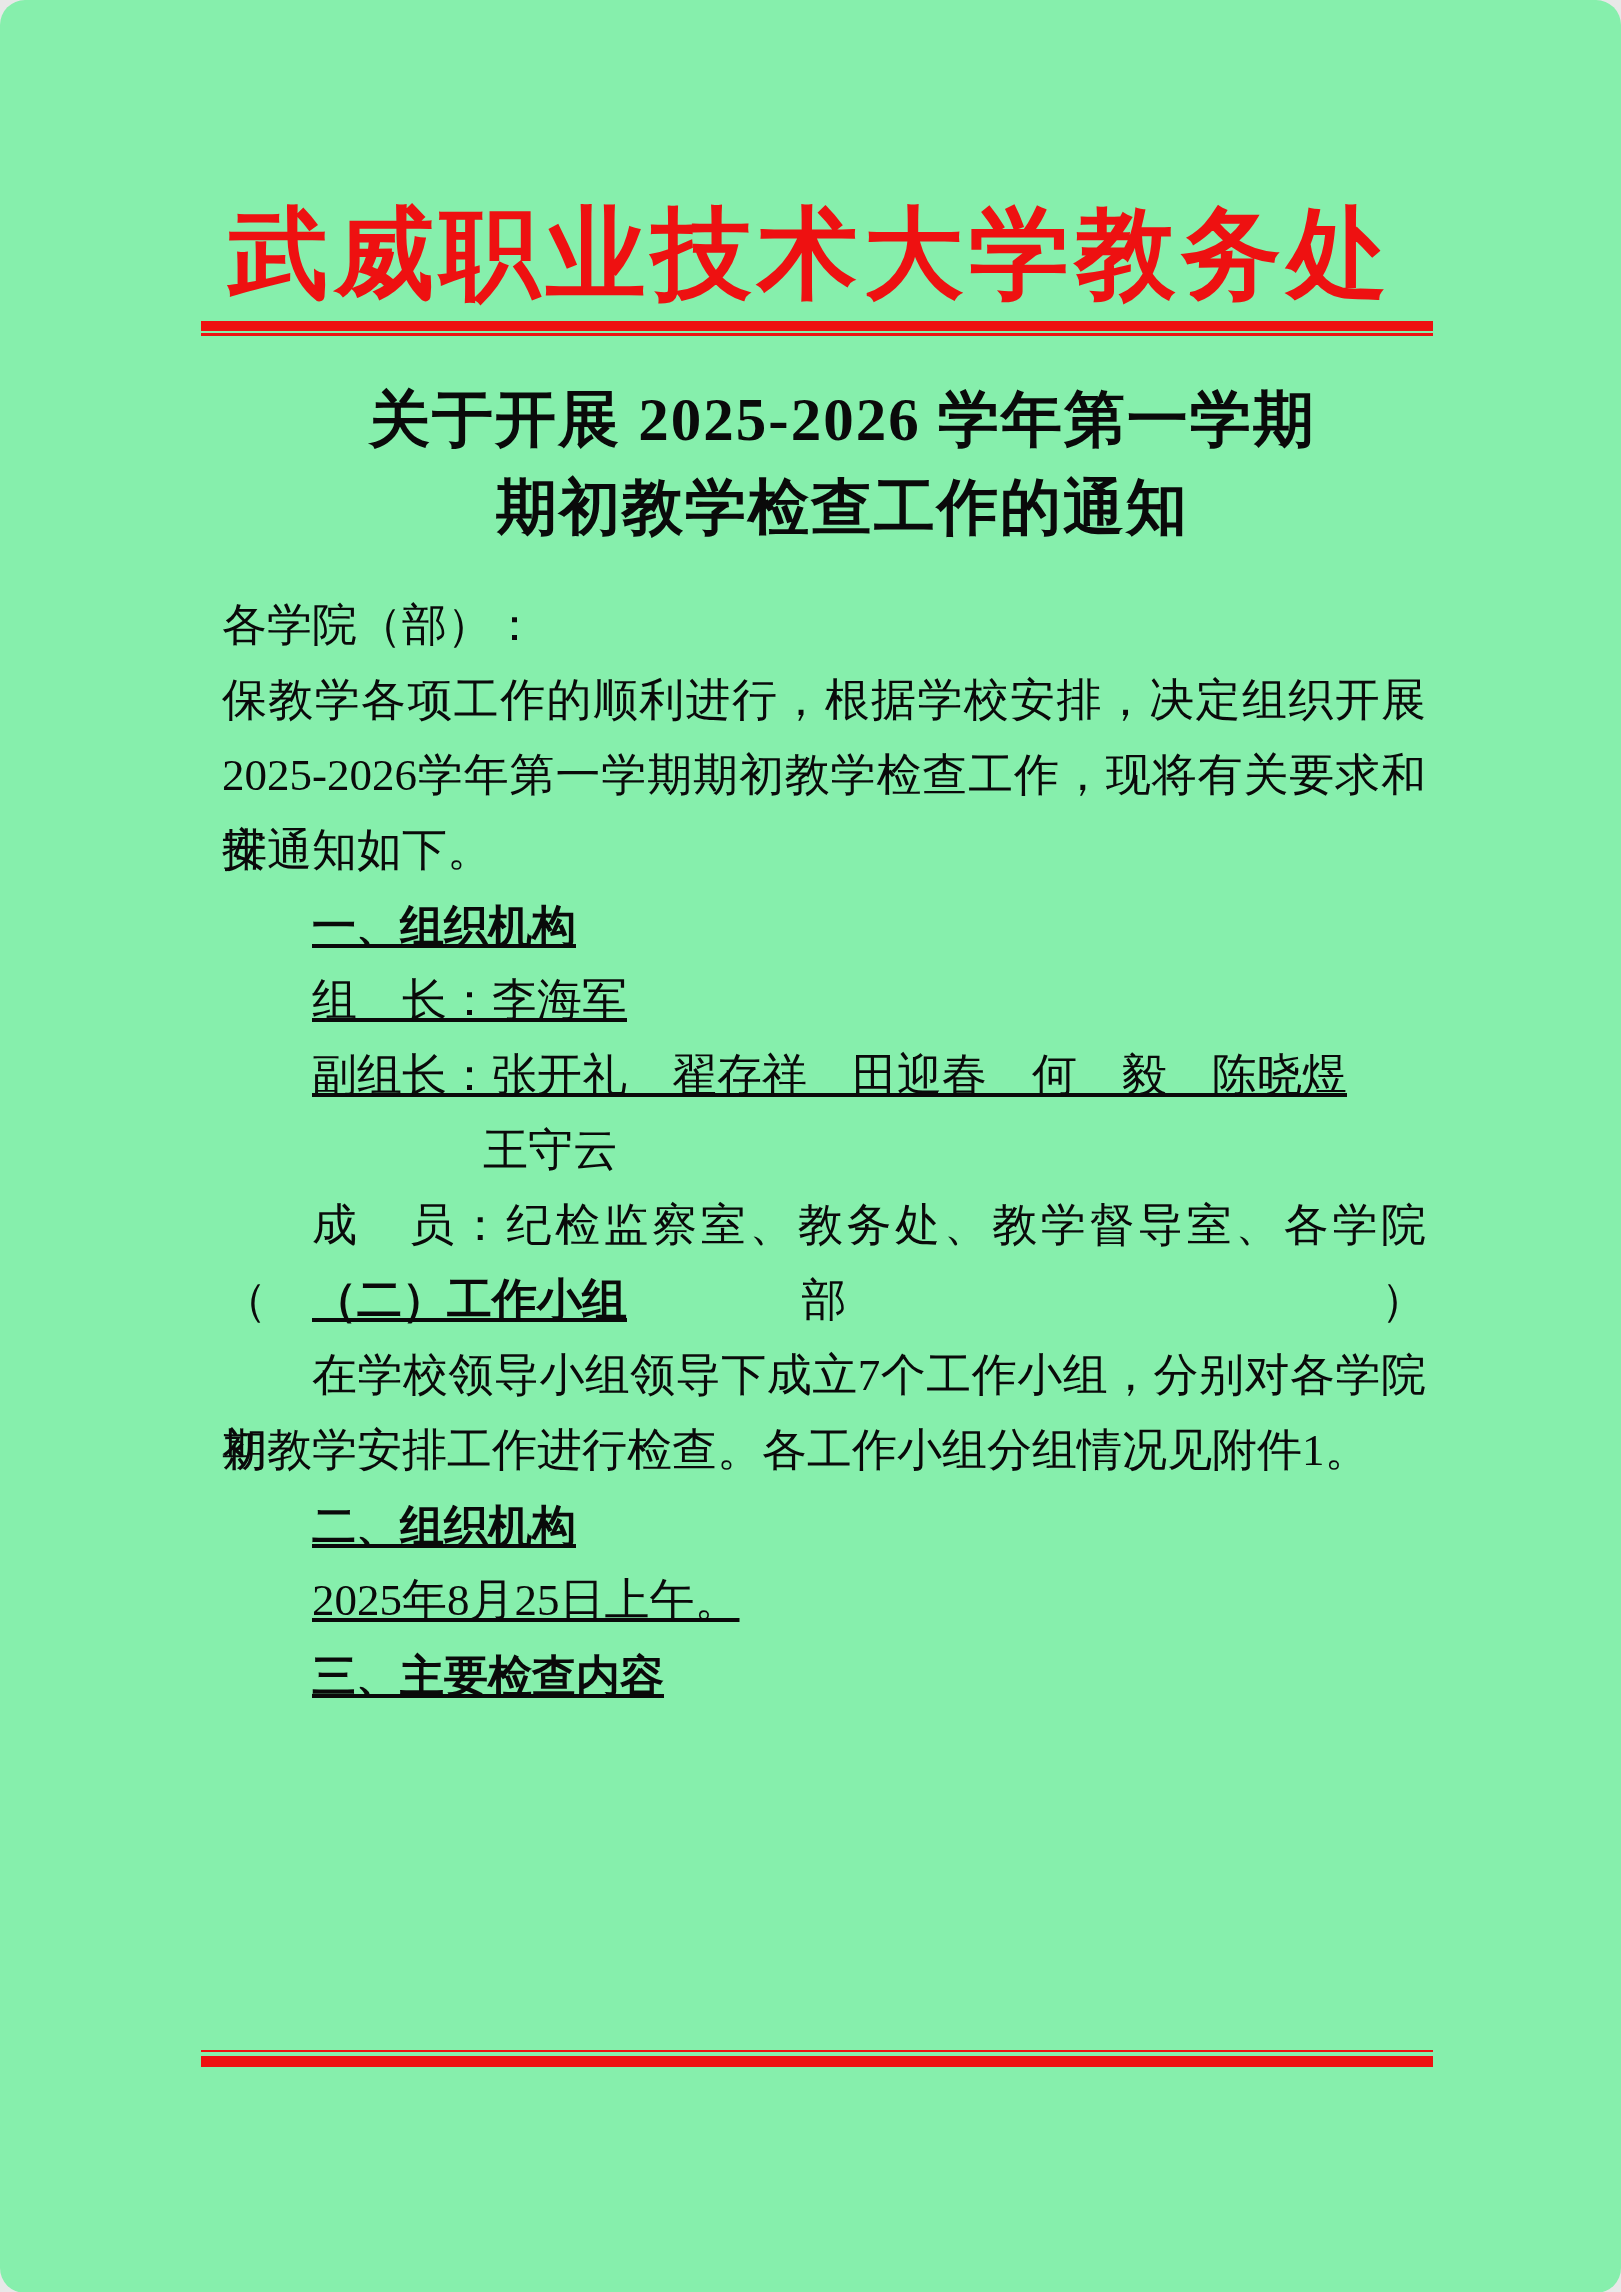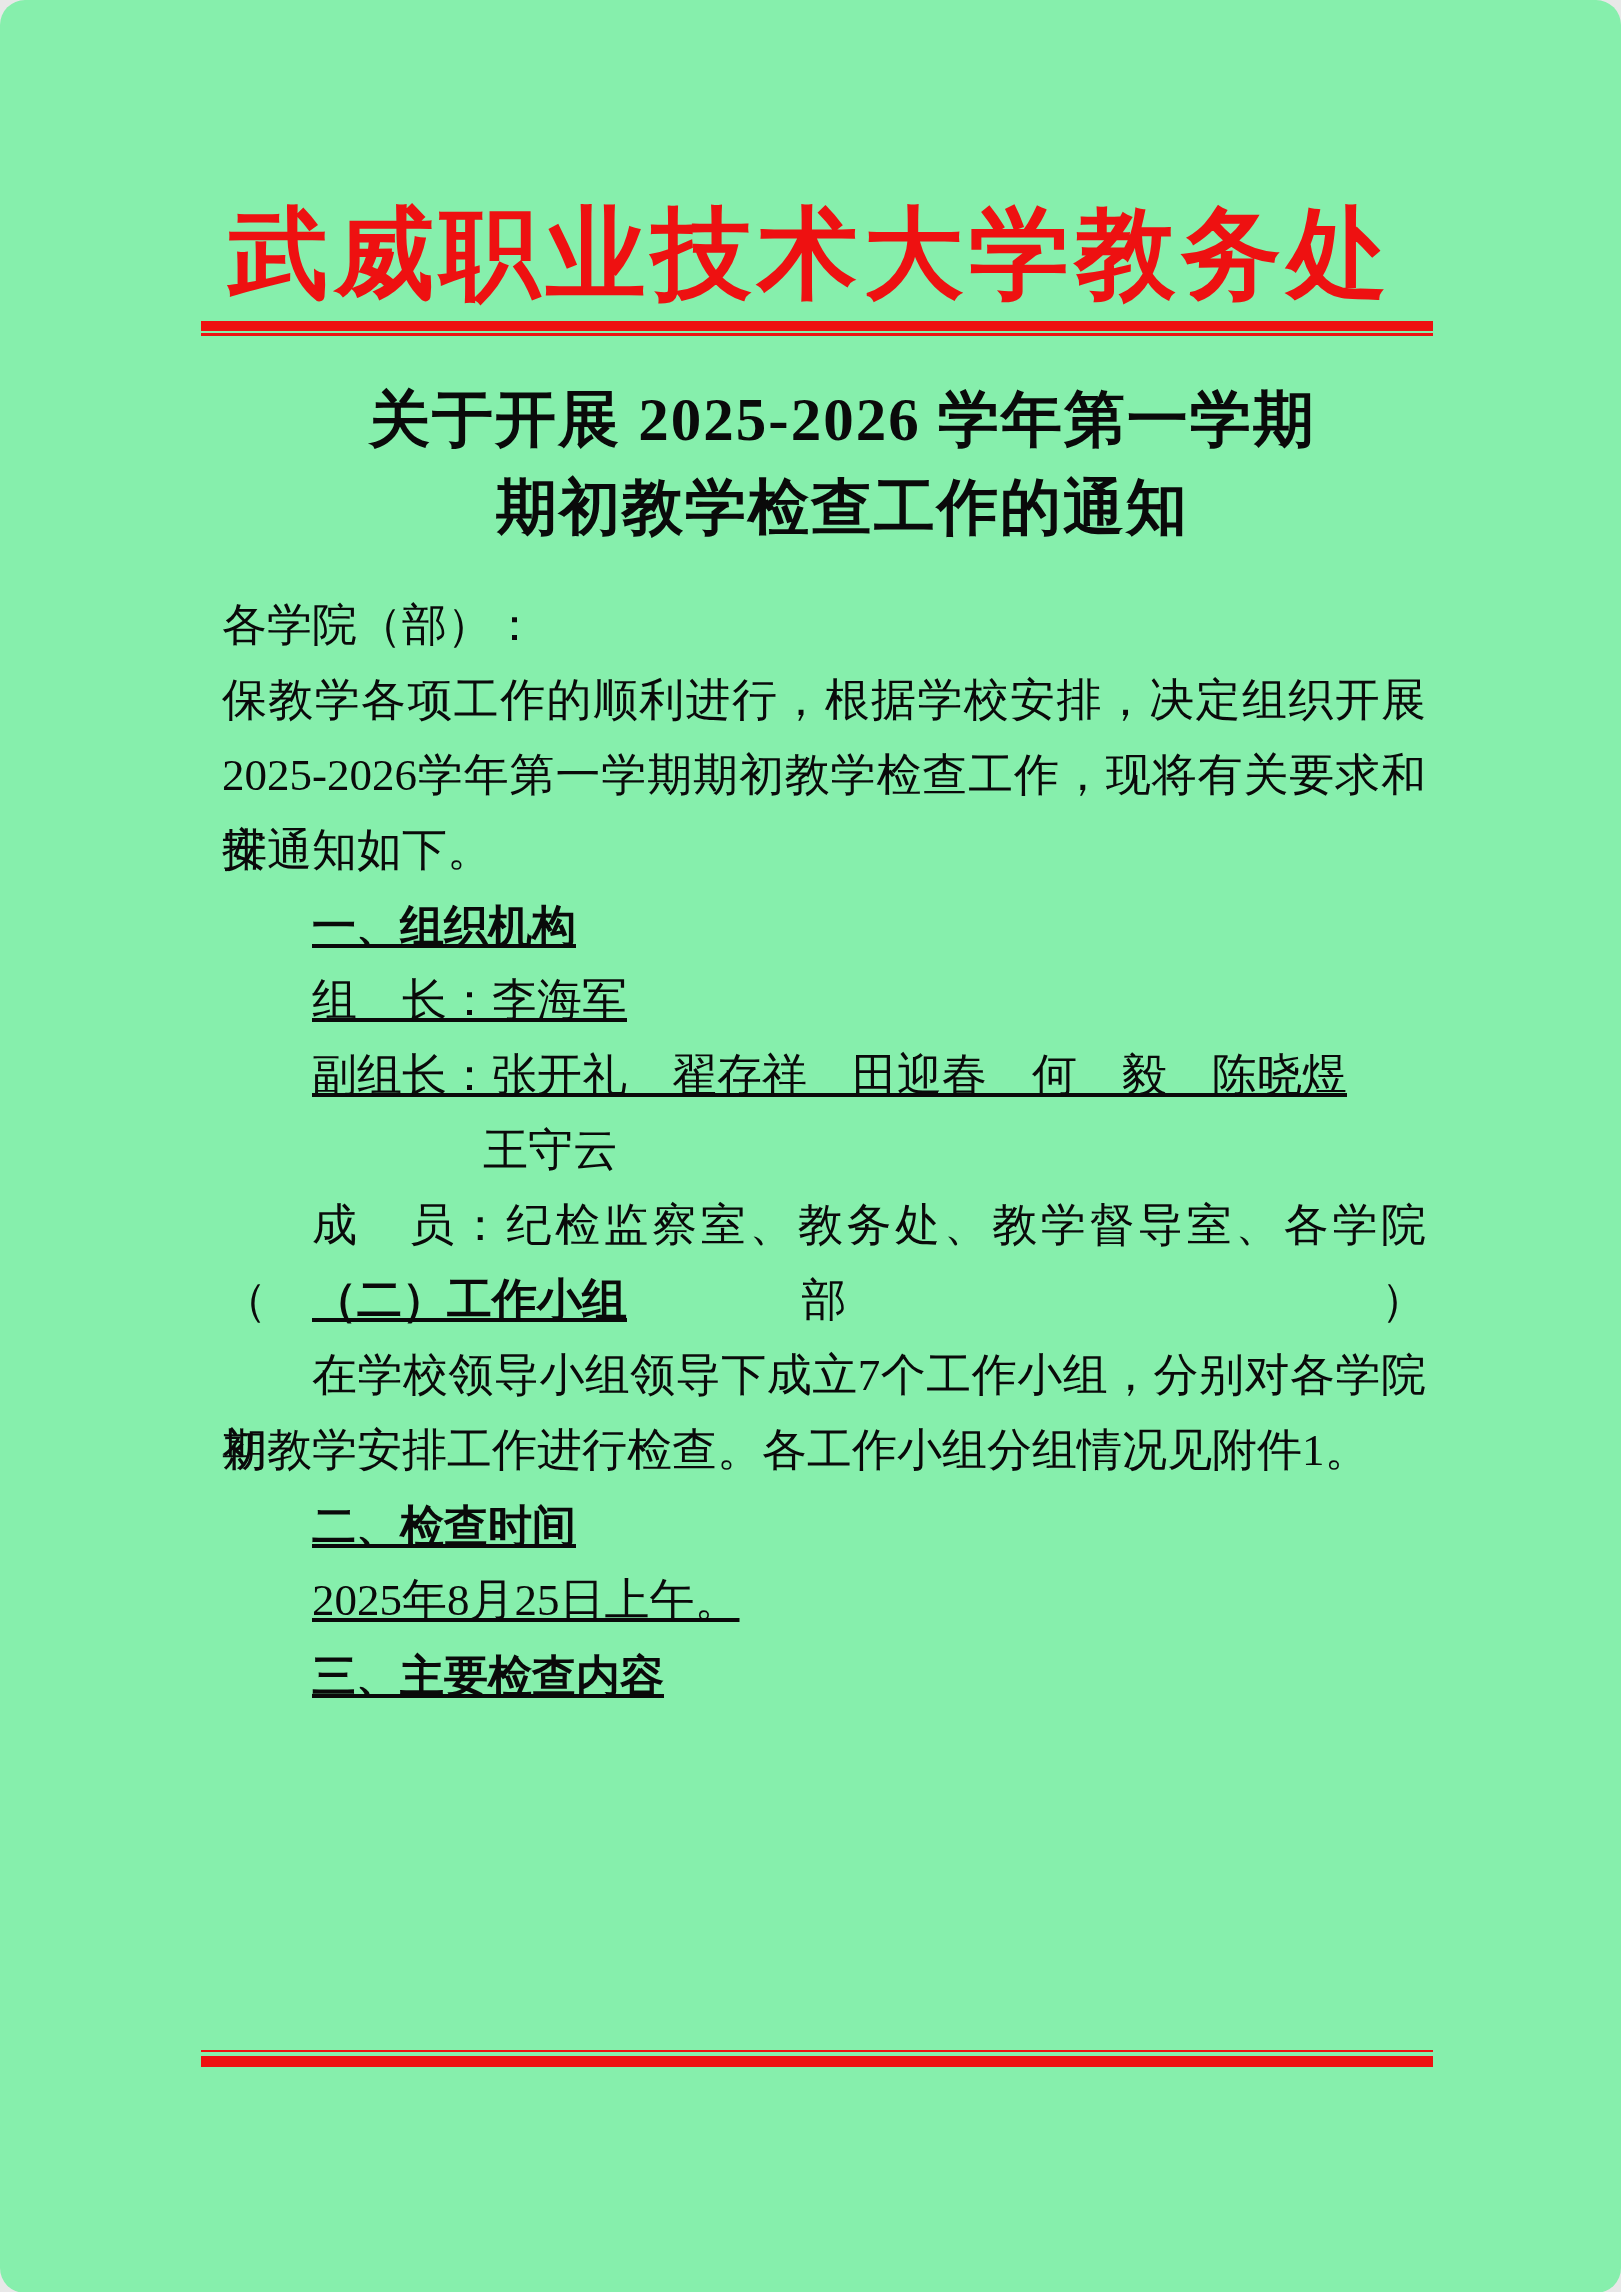--- a/index.html
+++ b/index.html
@@ -68,21 +68,21 @@
       <div class="line just">2025-2026学年第一学期期初教学检查工作，现将有关要求和安</div>
       <div class="line ">排通知如下。</div>
       <div class="line hblack ind2">一、组织机构</div>
       <div class="line ind2">组　长：李海军</div>
       <div class="line ind2">副组长：张开礼　翟存祥　田迎春　何　毅　陈晓煜</div>
       <div class="line ind6">王守云</div>
       <div class="line just jind2">成　员：纪检监察室、教务处、教学督导室、各学院（部）</div>
       <div class="line hkai ind2">（二）工作小组</div>
       <div class="line just jind2">在学校领导小组领导下成立7个工作小组，分别对各学院期</div>
       <div class="line ">初教学安排工作进行检查。各工作小组分组情况见附件1。</div>
-      <div class="line hblack ind2">二、检查时间</div>
+      <div class="line hblack ind2">二、组织机构</div>
       <div class="line ind2">2025年8月25日上午。</div>
       <div class="line hblack ind2">三、主要检查内容</div>
     </div>
 
   <div class="rule-bottom"></div>
 
 </div>
 
 
 </body></html>

